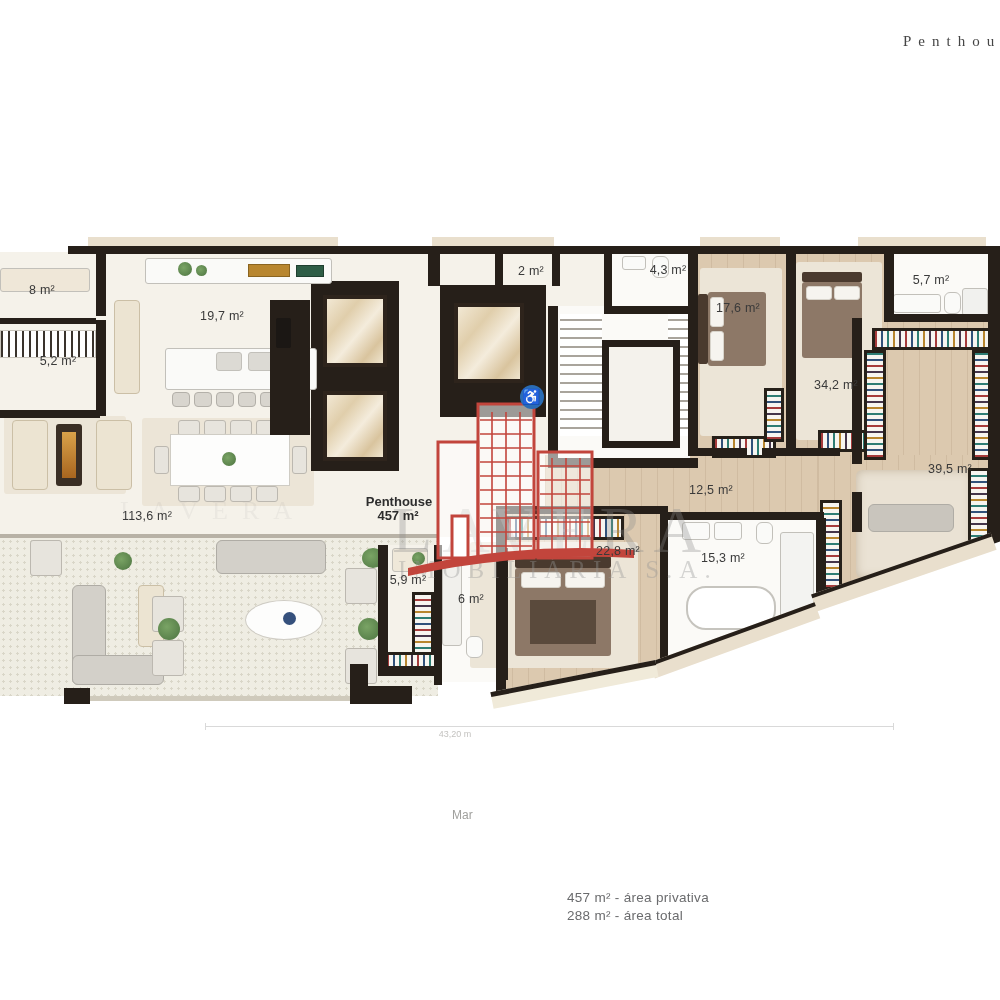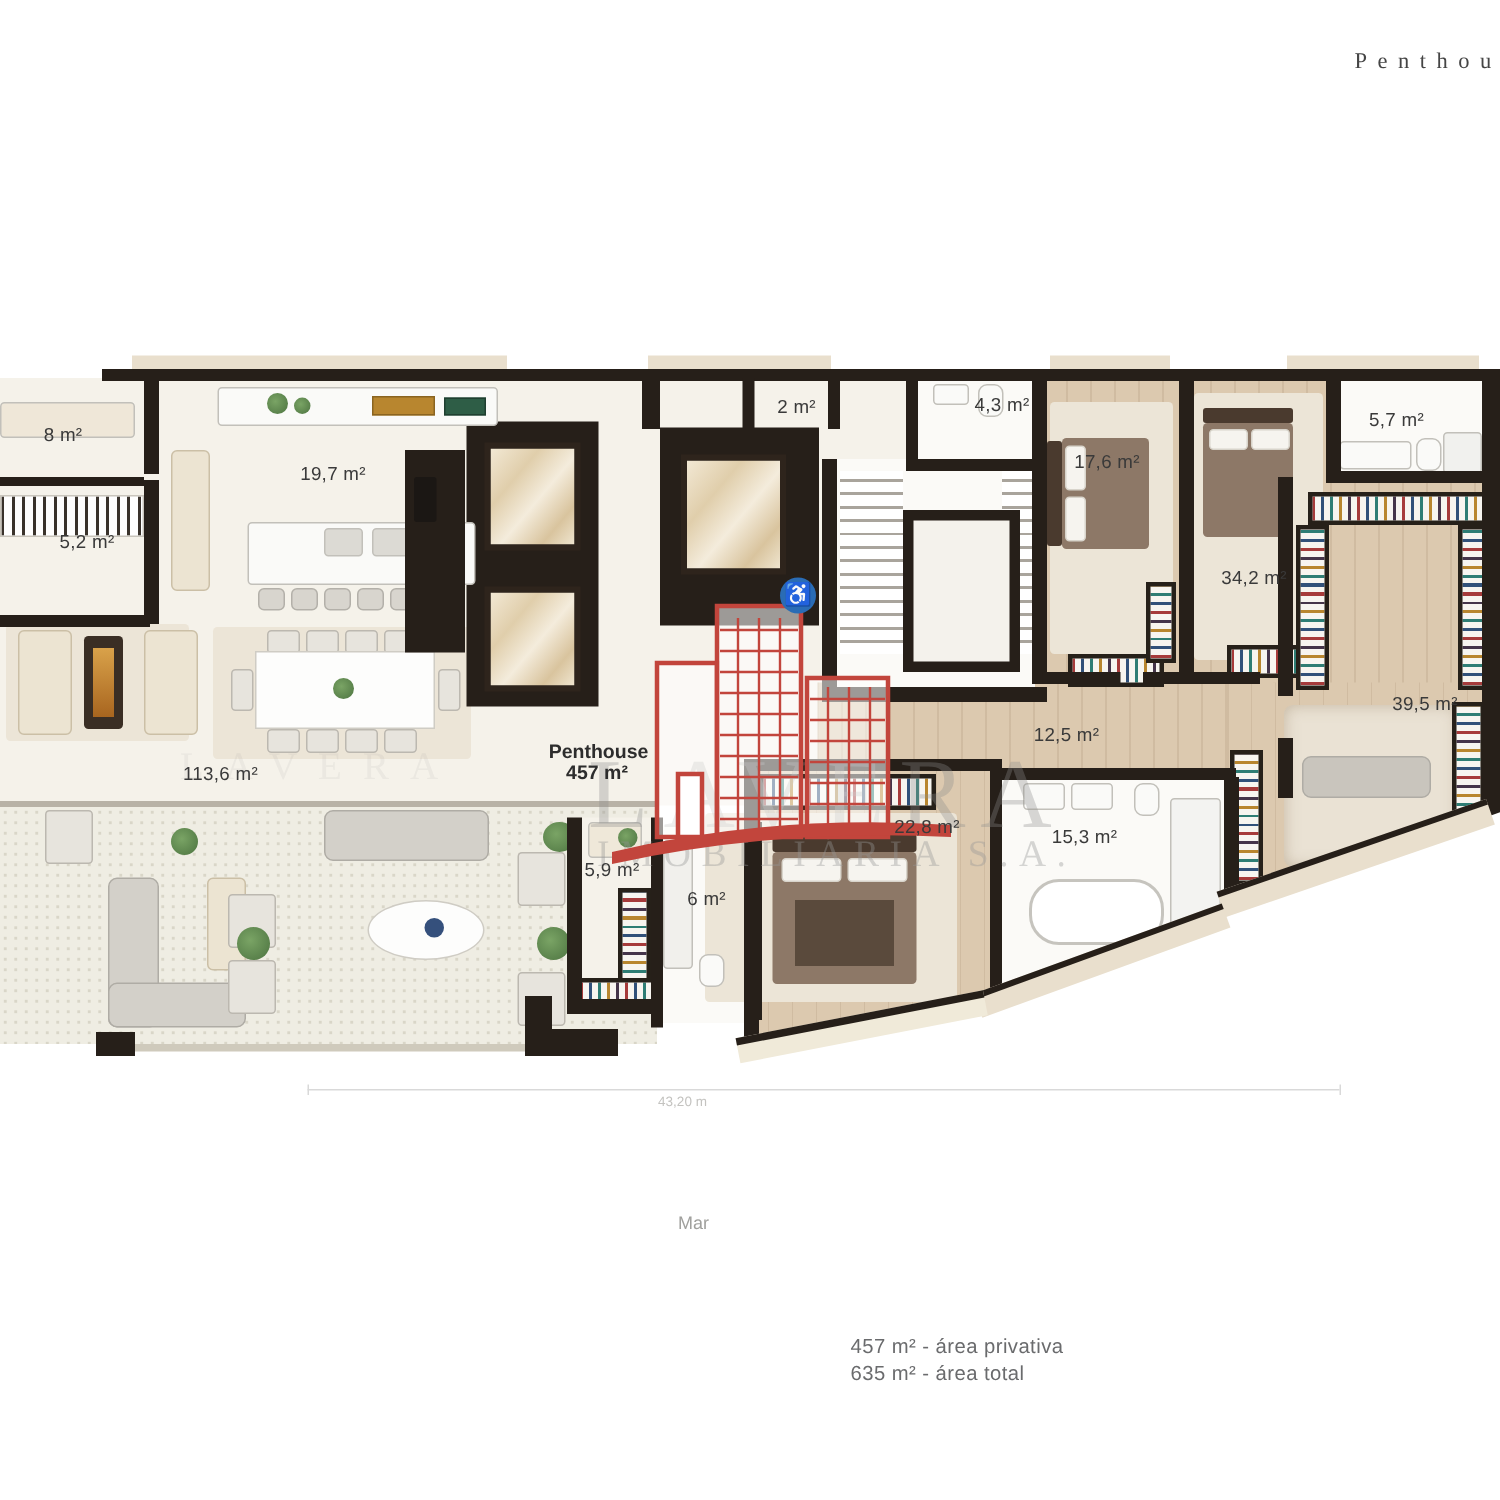--- a/index.html
+++ b/index.html
@@ -298,15 +298,15 @@
   <div class="edge-title" style="left:903px;top:33px;">Penthouse</div>
 
   <div class="dim-line" style="left:205px;top:726px;width:688px;"></div>
   <div class="dim-tick" style="left:205px;top:723px;"></div>
   <div class="dim-tick" style="left:893px;top:723px;"></div>
   <div class="dim-lbl" style="left:455px;top:729px;">43,20 m</div>
 
   <div class="sea-lbl" style="left:452px;top:808px;">Mar</div>
 
   <div class="foot-line" style="left:567px;top:890px;">457 m² - área privativa</div>
-  <div class="foot-line" style="left:567px;top:908px;">635 m² - área total</div>
+  <div class="foot-line" style="left:567px;top:908px;">288 m² - área total</div>
 
 </div>
 
 </body></html>

